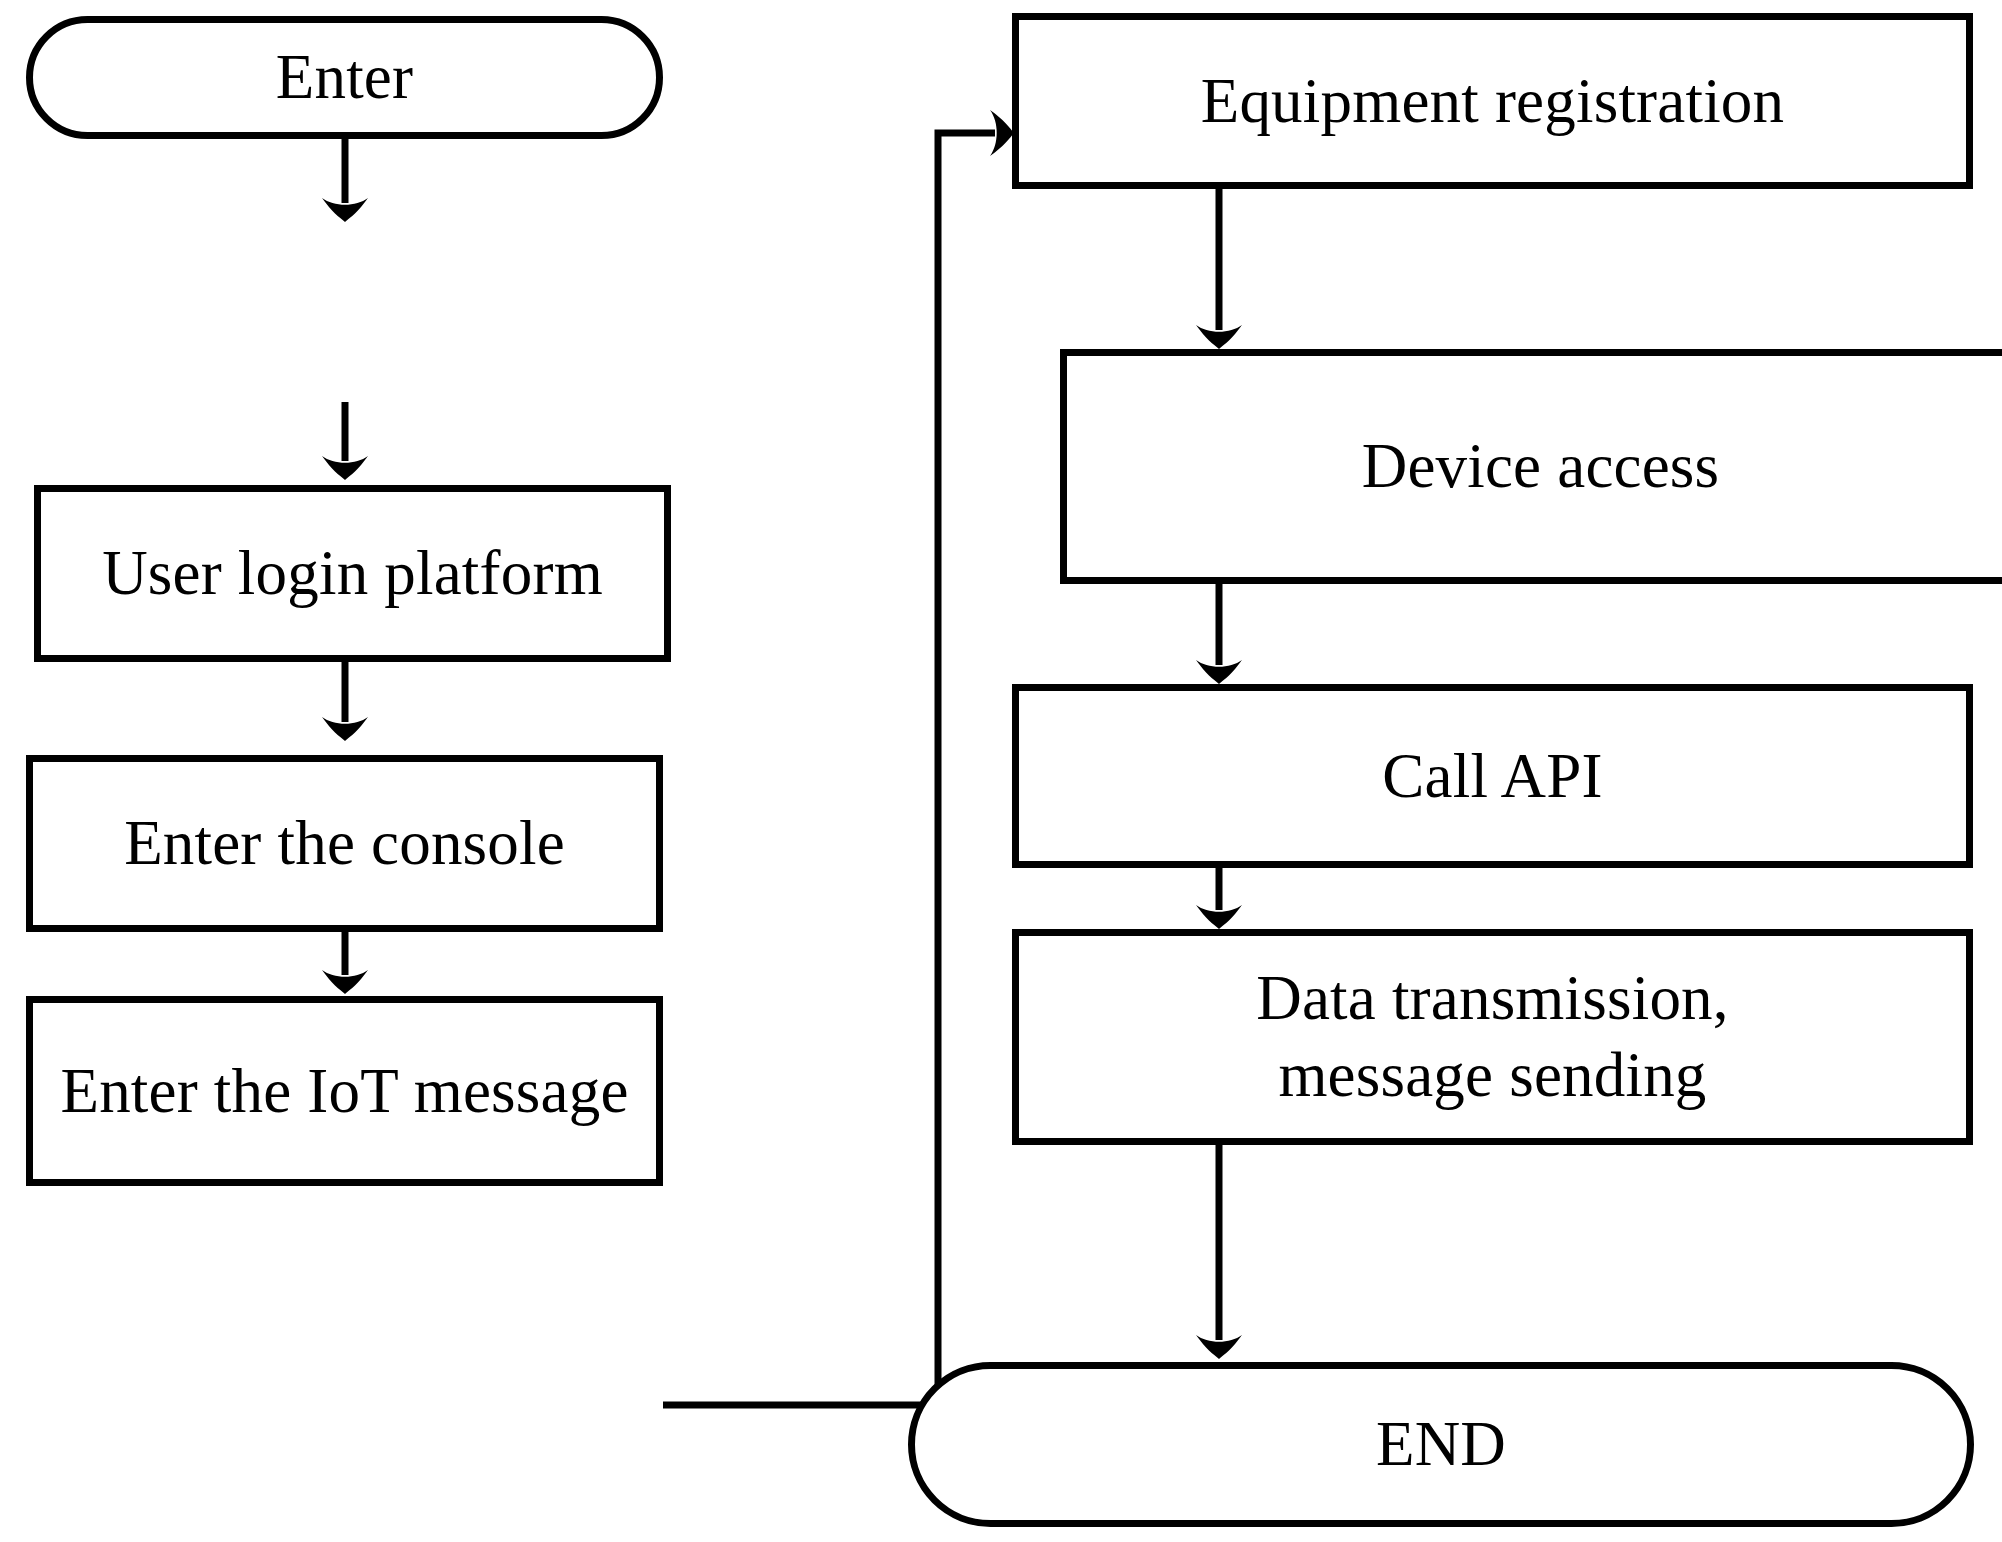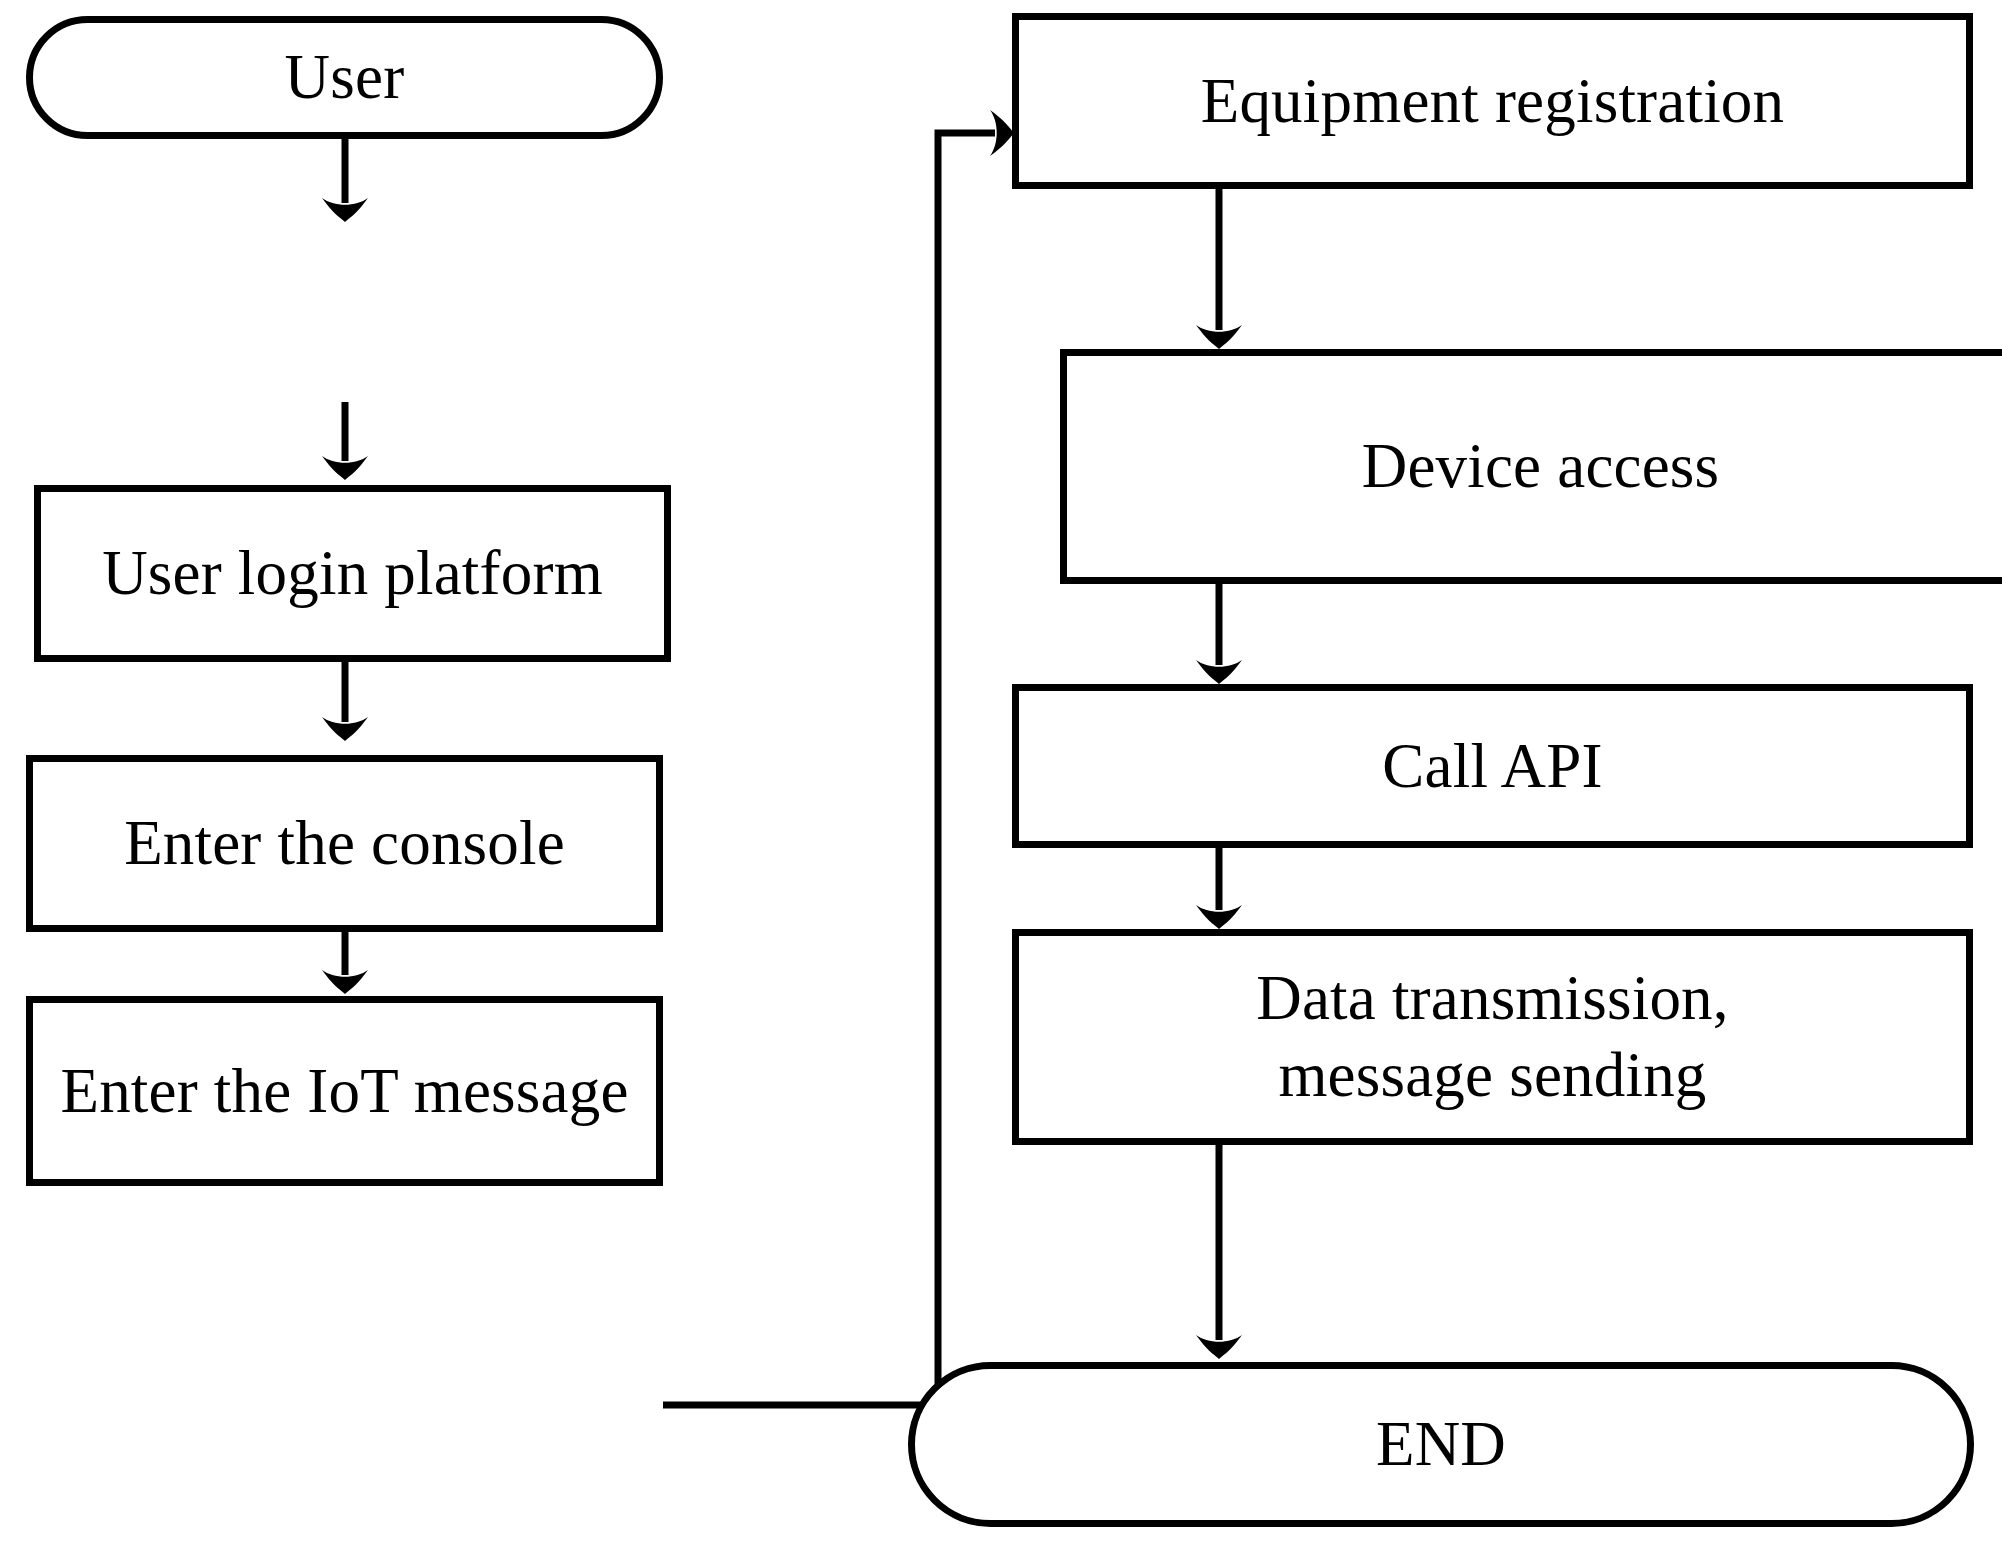--- a/index.html
+++ b/index.html
@@ -85,21 +85,21 @@
       <path d="M1196,905 C1206,919 1213,924 1219,929 C1225,924 1232,919 1242,905 C1230,914 1208,914 1196,905 Z" fill="#000"></path>
     </g>
 
     <g>
       <line x1="1219" y1="1113" x2="1219" y2="1340" stroke="#000" stroke-width="7"></line>
       <path d="M1196,1335 C1206,1349 1213,1354 1219,1359 C1225,1354 1232,1349 1242,1335 C1230,1344 1208,1344 1196,1335 Z" fill="#000"></path>
     </g>
   </svg>
 
   <div class="node terminator" style="left:26px;top:16px;width:637px;height:123px;">
-    <span class="lbl">User</span>
+    <span class="lbl">Enter</span>
   </div>
 
 
   <div class="node" style="left:34px;top:485px;width:637px;height:177px;">
     <span class="lbl">User login platform</span>
   </div>
 
   <div class="node" style="left:26px;top:755px;width:637px;height:177px;">
     <span class="lbl">Enter the console</span>
   </div>
@@ -109,21 +109,21 @@
   </div>
 
   <div class="node" style="left:1012px;top:13px;width:961px;height:176px;">
     <span class="lbl">Equipment registration</span>
   </div>
 
   <div class="node" style="left:1012px;top:349px;width:961px;height:235px;margin-left:48px;">
     <span class="lbl">Device access</span>
   </div>
 
-  <div class="node" style="left:1012px;top:684px;width:961px;height:164px;">
+  <div class="node" style="left:1012px;top:684px;width:961px;height:184px;">
     <span class="lbl">Call API</span>
   </div>
 
   <div class="node" style="left:1012px;top:929px;width:961px;height:216px;">
     <span class="lbl">Data transmission,
 message sending</span>
   </div>
 
   <div class="node terminator" style="left:908px;top:1362px;width:1066px;height:165px;">
     <span class="lbl">END</span>

